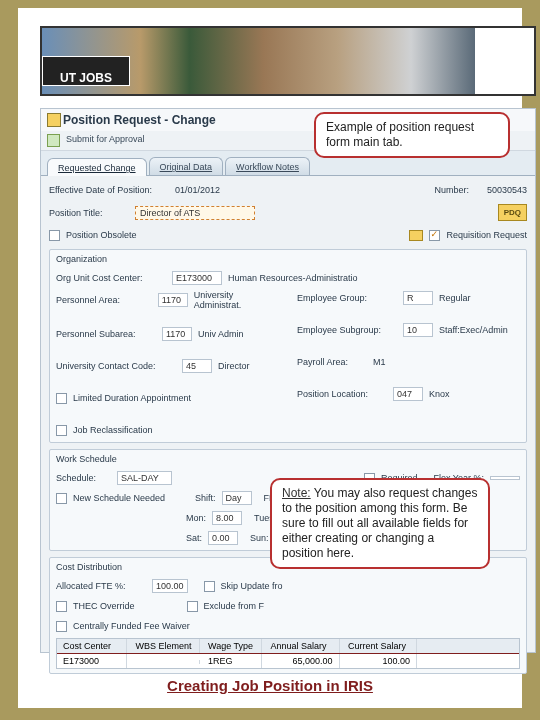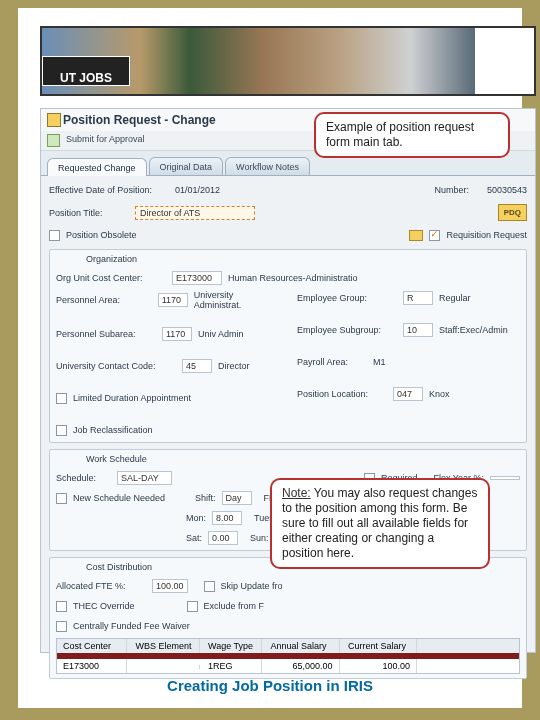--- a/index.html
+++ b/index.html
@@ -81,20 +81,21 @@
     gap: 2px;
   }
   .tab {
     padding: 4px 10px 3px 10px;
     border: 1px solid #a0b0c0;
     border-bottom: none;
     border-radius: 6px 6px 0 0;
     font-size: 9px;
     color: #3a4a5a;
     background: linear-gradient(#ecf2f7, #d0dce6);
+    text-decoration: underline;
   }
   .tab.active {
     background: #f8fafc;
     color: #1a2a3a;
     position: relative;
     top: 1px;
   }
   .formbody {
     padding: 6px 8px;
     display: flex;
@@ -110,51 +111,52 @@
   .pdg-btn { background: #f5d060; border: 1px solid #a88820; padding: 3px 5px; font-size: 8px; color: #5a4a10; font-weight: bold; }
   .panel {
     border: 1px solid #c0ccd8;
     border-radius: 2px;
     background: #f6f9fb;
     padding: 4px 6px;
     display: flex;
     flex-direction: column;
     gap: 4px;
   }
-  .panel-title { font-size: 9px; color: #2a3a4a; margin-bottom: 2px; margin-left: 30px; }
+  .panel-title { font-size: 9px; color: #2a3a4a; margin-bottom: 2px; }
   .grid2 { display: flex; gap: 18px; }
   .col { flex: 1; display: flex; flex-direction: column; gap: 16px; }
   .inp { background: #fff; border: 1px solid #b8c4d0; padding: 1px 3px; font-size: 9px; min-width: 30px; color: #333; }
   .table {
     border: 1px solid #b8c4d0;
     background: #fff;
     font-size: 9px;
   }
   .table .th, .table .td { display: inline-block; padding: 2px 6px; border-right: 1px solid #d0d8e0; }
-  .table .thead { background: #e6ecf2; border-bottom: 6px solid #7f1d1d; }
+  .table .thead { background: #e6ecf2; border-bottom: 1px solid #7f1d1d; }
   .callout {
     position: absolute;
     background: #fff;
     border: 2px solid #b83030;
     border-radius: 10px;
     padding: 6px 10px;
     font-size: 12px;
     color: #222;
     line-height: 1.25;
     z-index: 50;
   }
   .callout .note-lbl { text-decoration: underline; color: #333; }
   .caption {
     position: absolute;
     left: 0; bottom: 14px;
     width: 100%;
     text-align: center;
     font-weight: bold;
     font-size: 15px;
-    color: #0369a1;
+    color: #7f1d1d;
+    text-decoration: underline;
   }
 </style>
 </head>
 <body>
 
 <div class="page">
 
   <div class="banner">
     <div class="photo"></div>
     <div class="logo-box">UT JOBS</div>

